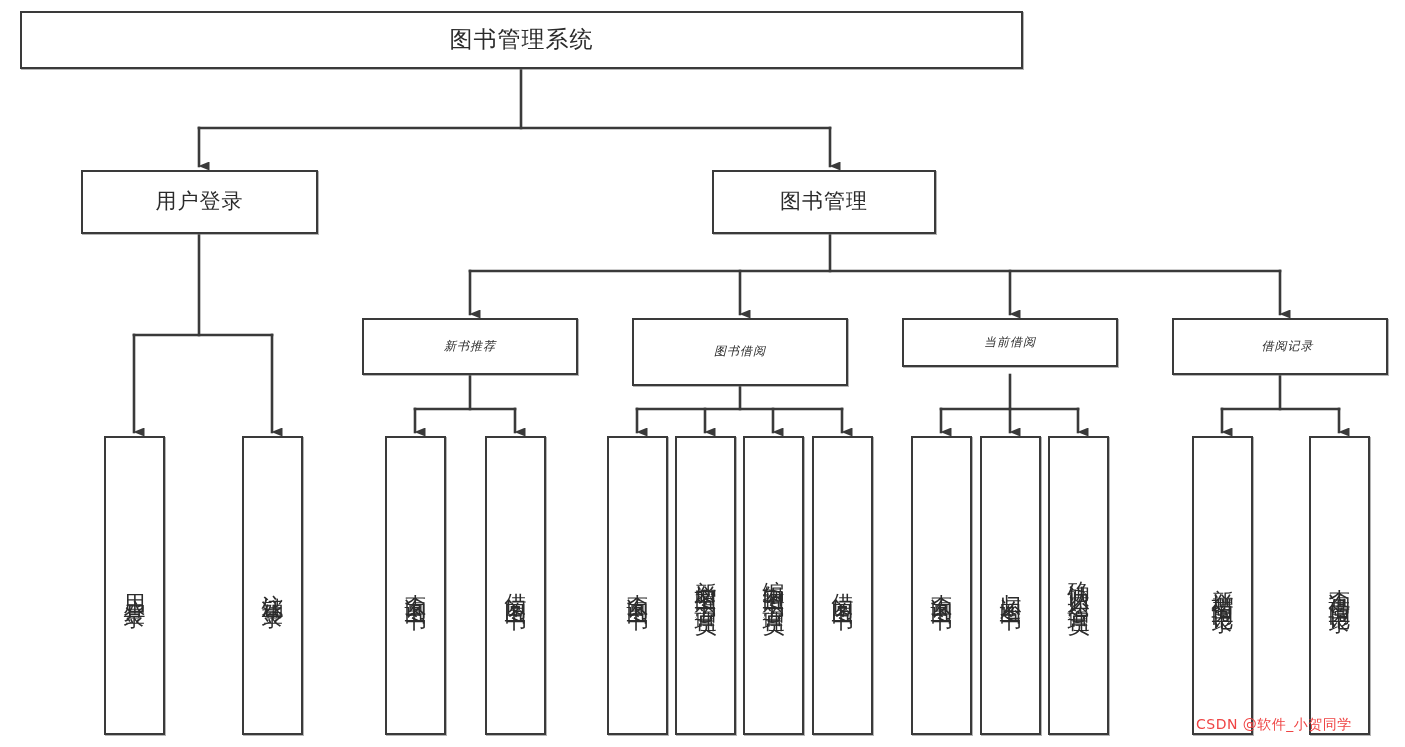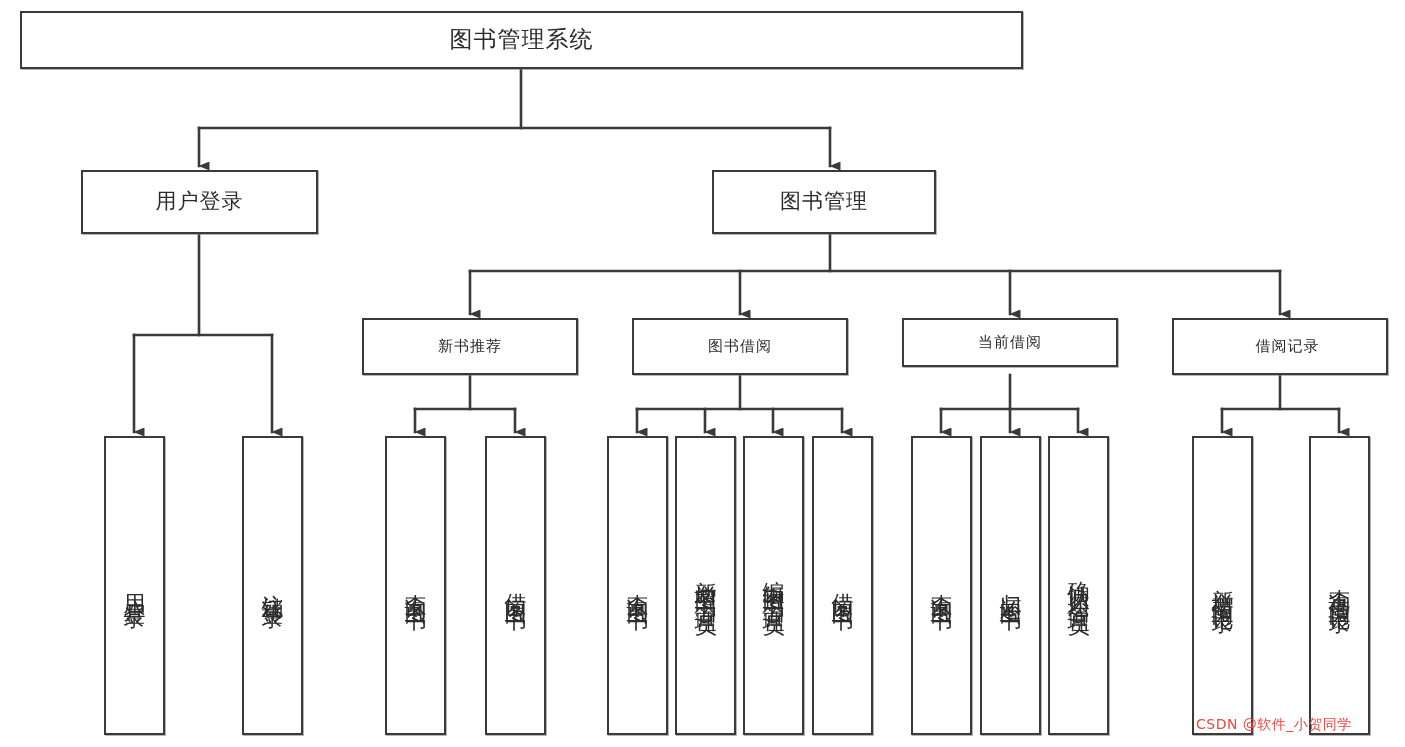--- a/index.html
+++ b/index.html
@@ -47,22 +47,23 @@
   }
   .node.root .label {
     font-size: 23px;
     letter-spacing: 1px;
   }
   .node.lvl1 .label {
     font-size: 21px;
     letter-spacing: 1px;
   }
   .node.lvl2 .label {
-    font-size: 15px;
+    font-size: 12px;
     letter-spacing: 1px;
+    font-style: italic;
   }
   .node.leaf {
     align-items: center;
     justify-content: center;
   }
   .node.leaf .label {
     writing-mode: vertical-rl;
     text-orientation: upright;
     font-size: 22px;
     letter-spacing: 5px;
@@ -143,21 +144,21 @@
   <div class="node lvl1" style="left:81px; top:170px; width:237px; height:64px;">
     <span class="label">用户登录</span>
   </div>
   <div class="node lvl1" style="left:712px; top:170px; width:224px; height:64px;">
     <span class="label">图书管理</span>
   </div>
 
   <div class="node lvl2" style="left:362px; top:318px; width:216px; height:57px;">
     <span class="label">新书推荐</span>
   </div>
-  <div class="node lvl2" style="left:632px; top:318px; width:216px; height:57px;">
+  <div class="node lvl2" style="left:632px; top:318px; width:216px; height:68px;">
     <span class="label">图书借阅</span>
   </div>
   <div class="node lvl2" style="left:902px; top:318px; width:216px; height:49px;">
     <span class="label">当前借阅</span>
   </div>
   <div class="node lvl2" style="left:1172px; top:318px; width:216px; height:57px;padding-left:15px;">
     <span class="label">借阅记录</span>
   </div>
 
   <div class="node leaf" style="left:104px; top:436px; width:61px; height:299px;">

